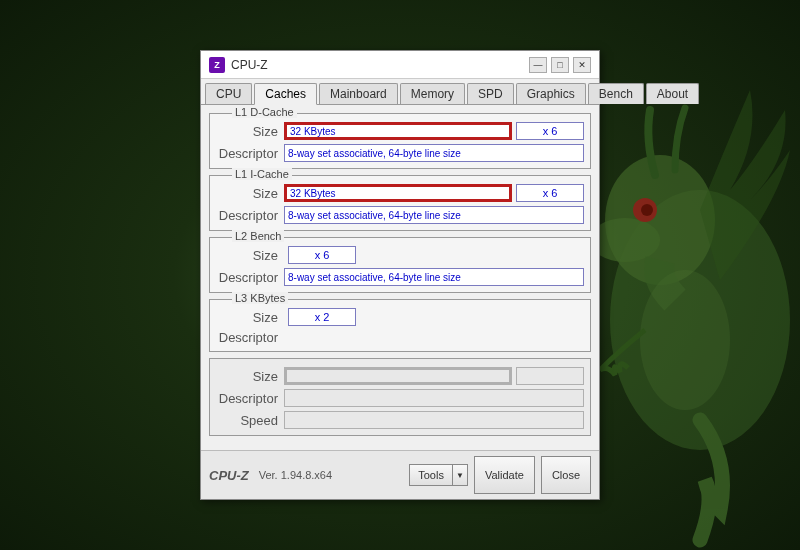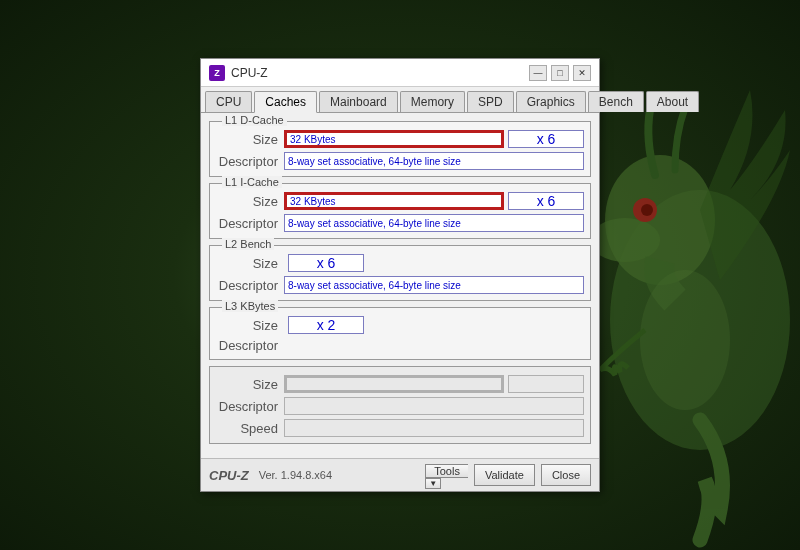--- a/index.html
+++ b/index.html
@@ -125,21 +125,21 @@
       border: 1px solid #999;
       margin-bottom: 6px;
       padding: 4px 6px 6px 6px;
       position: relative;
       background: #f5f5f5;
     }
 
     .cache-group-label {
       position: absolute;
       top: -8px;
-      left: 12px;
+      left: 22px;
       background: #f0f0f0;
       padding: 0 3px;
       font-size: 11px;
       color: #444;
     }
 
     .cache-row {
       display: flex;
       align-items: center;
       margin-top: 4px;
@@ -158,26 +158,26 @@
       height: 18px;
       border: 3px solid #b91c1c;
       background: white;
       padding: 0 3px;
       font-size: 10px;
       color: #0000cc;
       outline: none;
     }
 
     .cache-input-small {
-      width: 76px;
+      width: 68px;
       height: 18px;
       border: 1px solid #7b7bc0;
       background: white;
       padding: 0 3px;
-      font-size: 14px;
+      font-size: 11px;
       color: #0000cc;
       text-align: center;
       margin-left: 4px;
       outline: none;
     }
 
     .cache-descriptor {
       flex: 1;
       height: 18px;
       border: 1px solid #7b7bc0;
@@ -219,35 +219,34 @@
       margin-right: 4px;
     }
 
     .footer-version {
       font-size: 11px;
       color: #555;
       flex: 1;
     }
 
     .footer-btn {
-      height: 22px;
+      height: 38px;
       padding: 0 10px;
       border: 1px solid #888;
       background: linear-gradient(to bottom, #f8f8f8, #e0e0e0);
       cursor: pointer;
       font-size: 11px;
       color: #333;
       display: flex;
       align-items: center;
     }
 
     .tools-btn-group {
       display: flex;
       height: 22px;
-      flex-direction: column;
     }
 
     .tools-main {
       padding: 0 8px;
       border: 1px solid #888;
       border-right: none;
       background: linear-gradient(to bottom, #f8f8f8, #e0e0e0);
       cursor: pointer;
       font-size: 11px;
       color: #333;

